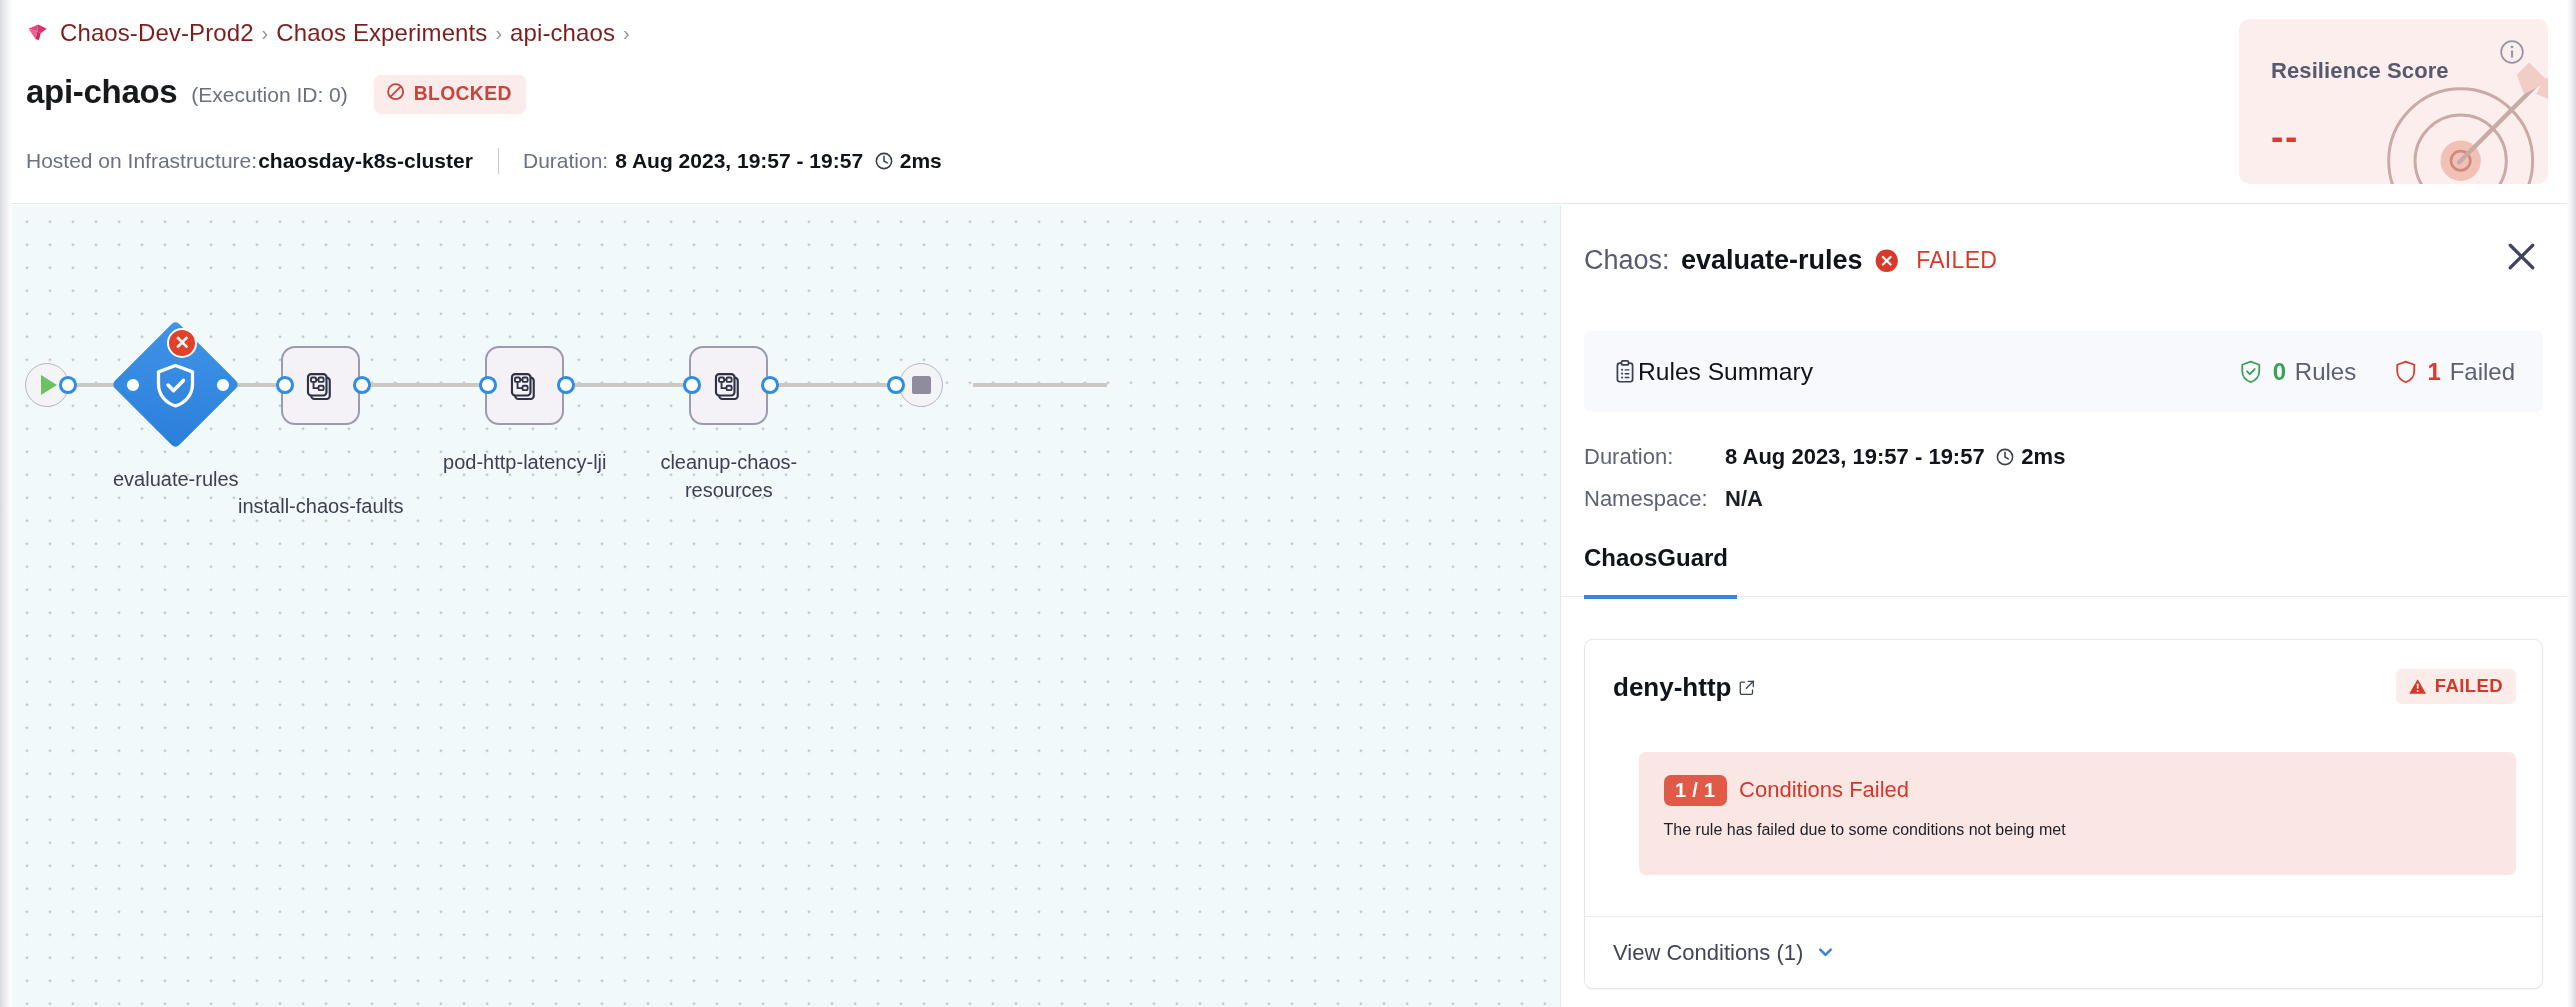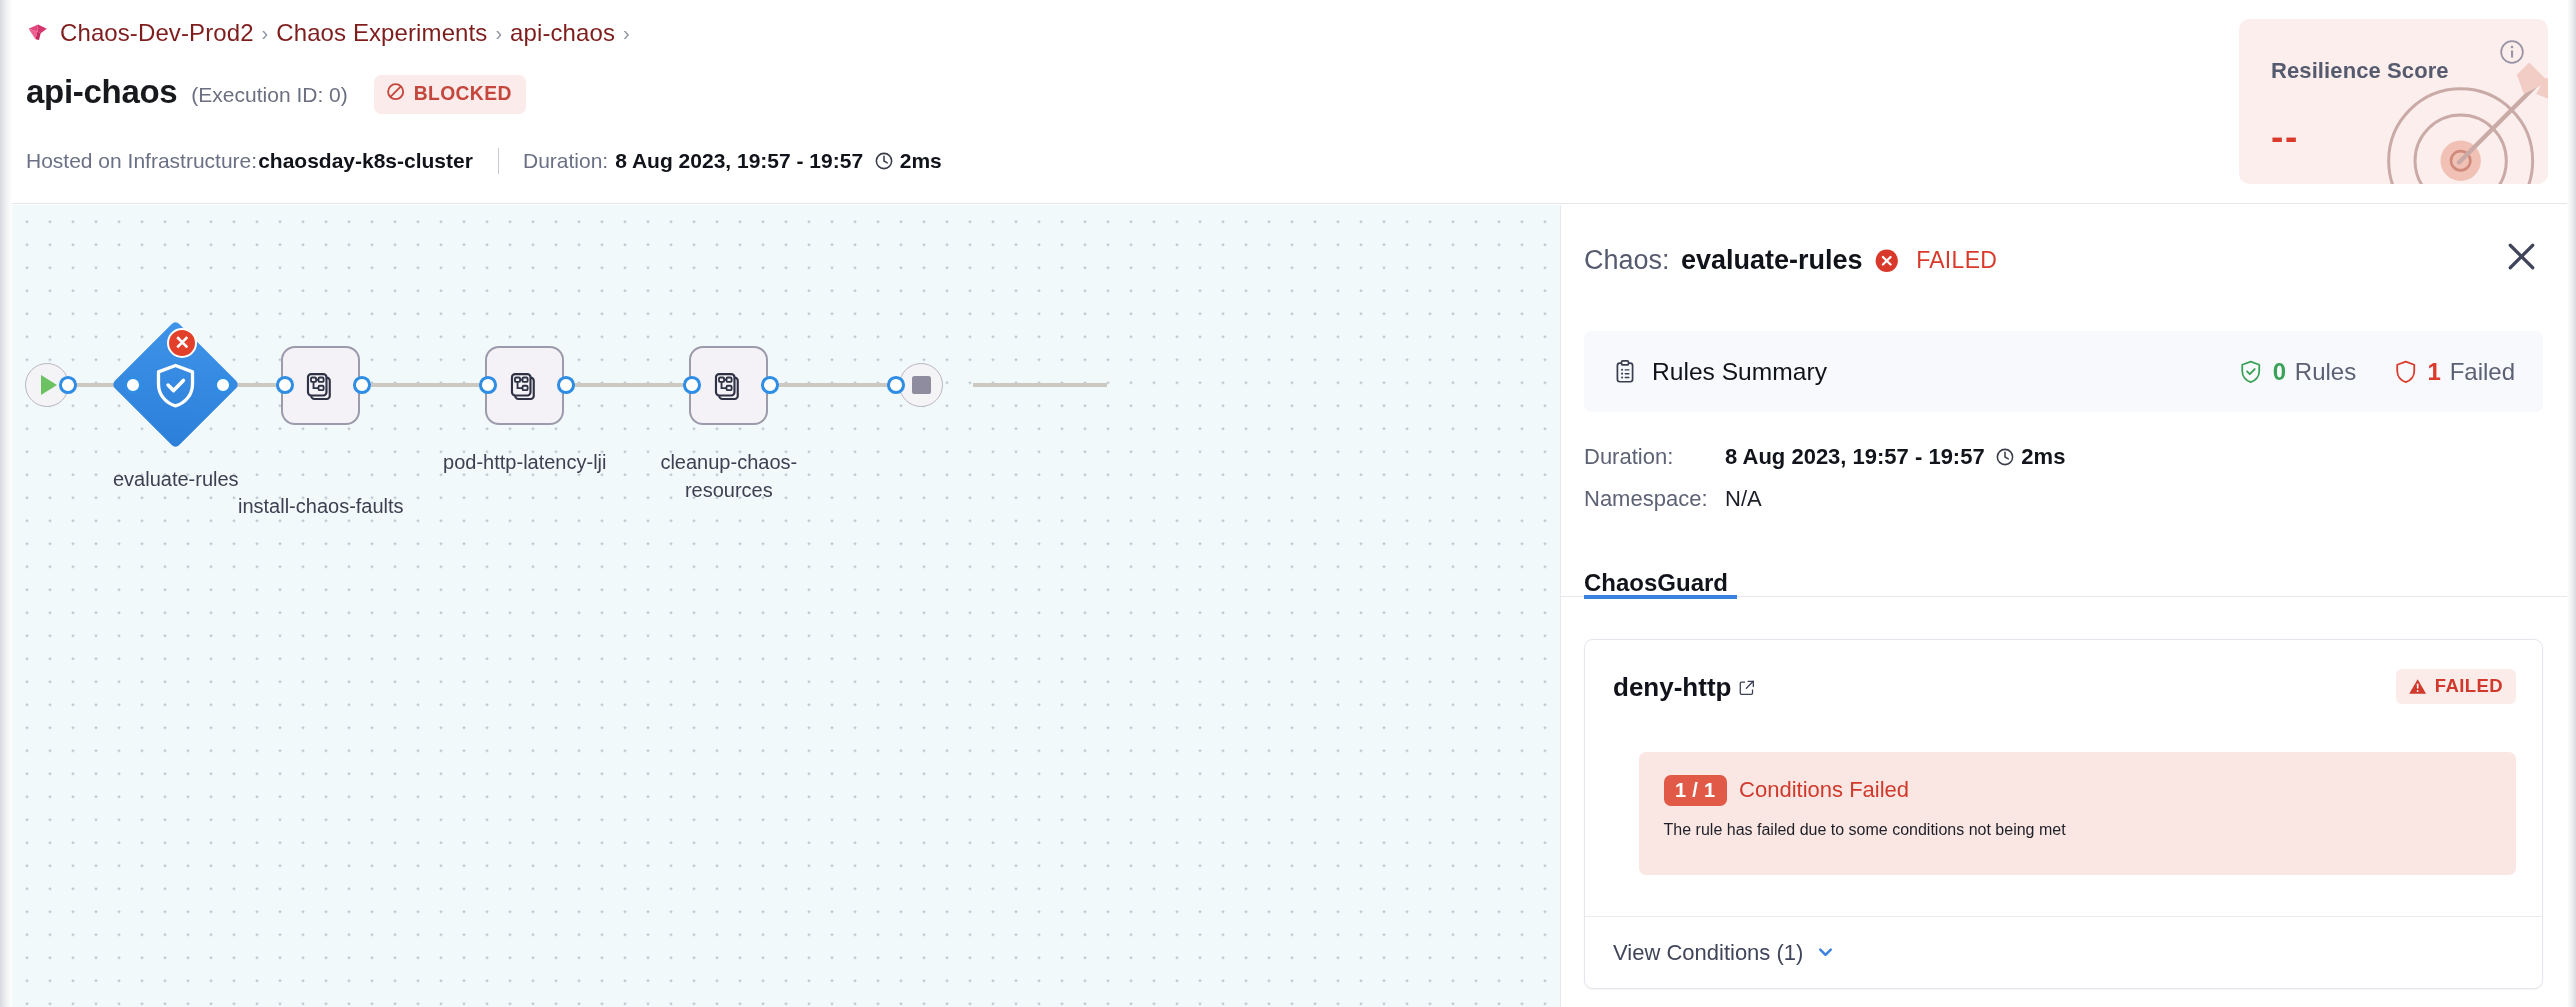--- a/index.html
+++ b/index.html
@@ -330,21 +330,20 @@
     height: 81px;
     background: #f8f9fc;
     border-radius: 7px;
     display: flex;
     align-items: center;
     padding: 0 28px;
   }
   .rc-left {
     display: flex;
     align-items: center;
-    gap: 14px;
   }
   .rc-title { font-size: 24.6px; color: #11131a; font-weight: 400; }
   .rc-right {
     margin-left: auto;
     display: flex;
     align-items: center;
     gap: 37px;
   }
   .rc-stat {
     display: flex;
@@ -359,35 +358,35 @@
 
   .kv-block { position: absolute; left: 23px; top: 231px; }
   .kv-row {
     display: flex;
     align-items: center;
     height: 42px;
     font-size: 22px;
   }
   .kv-key { width: 141px; color: #5d6274; }
   .kv-val { color: #12141c; font-weight: 700; display: flex; align-items: center; }
-  .kv-val.plain { font-weight: 400; color: #1b1d27; }
+  .kv-val.plain { font-weight: 700; color: #1b1d27; }
 
   .tabs-bar {
     position: absolute;
     left: 0; top: 339px;
     width: 100%;
     height: 53px;
     border-bottom: 1.8px solid #e6e8ee;
   }
   .tab {
     position: absolute;
     left: 23px; top: 0;
     height: 53px;
     display: flex;
-    align-items: flex-end;
+    align-items: flex-start;
     padding: 0 8.8px 0 0;
     font-size: 24px;
     color: #11131a;
     font-weight: 700;
     cursor: pointer;
   }
   .tab::after {
     content: "";
     position: absolute;
     left: 0; bottom: -1.8px;

